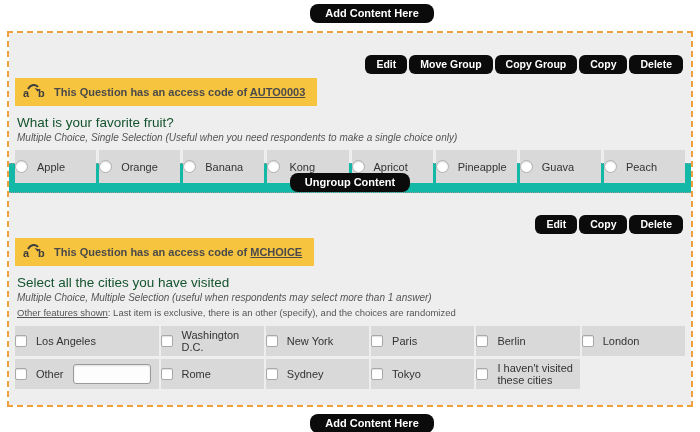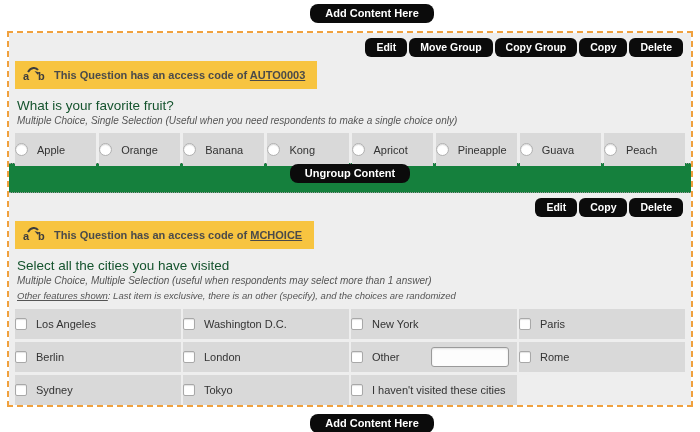--- a/index.html
+++ b/index.html
@@ -35,21 +35,21 @@
     background: #ffffff;
   }
 
   .q-section { background: #eeeeee; }
   .q-section-1 { height: 130px; }
   .q-section-2 { height: 212px; }
 
   .toolbar {
     display: flex;
     justify-content: flex-end;
-    padding: 5px 8px 0 0;
+    padding: 22px 8px 0 0;
   }
   .toolbar .blk-btn {
     border-radius: 6px;
     margin-left: 2px;
     padding: 4px 11px;
     font-size: 10.5px;
   }
 
   .access-badge {
     display: inline-flex;
@@ -69,38 +69,37 @@
     color: #14532d;
     margin: 9px 0 2px 8px;
   }
   .q-subtitle {
     font-style: italic;
     font-size: 10px;
     color: #555;
     margin: 1px 0 0 8px;
   }
   .q-features {
-    font-style: italic;
     font-size: 9.5px;
     color: #555;
     margin: 4px 0 0 8px;
   }
   .q-features .feat-label { text-decoration: underline; }
 
   .radio-grid {
     display: grid;
     grid-template-columns: repeat(8, 1fr);
     gap: 3px;
     margin: 7px 6px 0 6px;
   }
   .radio-grid .opt-cell { height: 33px; }
 
   .check-grid {
     display: grid;
-    grid-template-columns: repeat(4, 1fr);
+    grid-template-columns: repeat(6, 1fr);
     gap: 3px 2px;
     margin: 8px 6px 8px 6px;
   }
   .check-grid .opt-cell { height: 30px; }
 
   .opt-cell {
     background: #d9d9d9;
     display: flex;
     align-items: center;
     gap: 9px;
@@ -131,26 +130,26 @@
     height: 20px;
     border: 1px solid #9a9a9a;
     border-radius: 3px;
     background: #fdfdfd;
     box-shadow: inset 0 1px 2px rgba(0,0,0,0.12);
     font-size: 11px;
     padding: 0 4px;
   }
 
   .divider-band {
-    background: #15803d;
+    background: #14b8a6;
     border-top: 1px dotted #9a9a9a;
     border-bottom: 1px dotted #9a9a9a;
     height: 30px;
     display: flex;
-    align-items: flex-start;
+    align-items: flex-end;
     justify-content: center;
   }
 
   .ab-icon { display: inline-block; flex: 0 0 auto; }
 </style>
 </head>
 <body>
 
 <div class="btn-row top-btn-row">
   <button class="blk-btn">Add Content Here</button>

